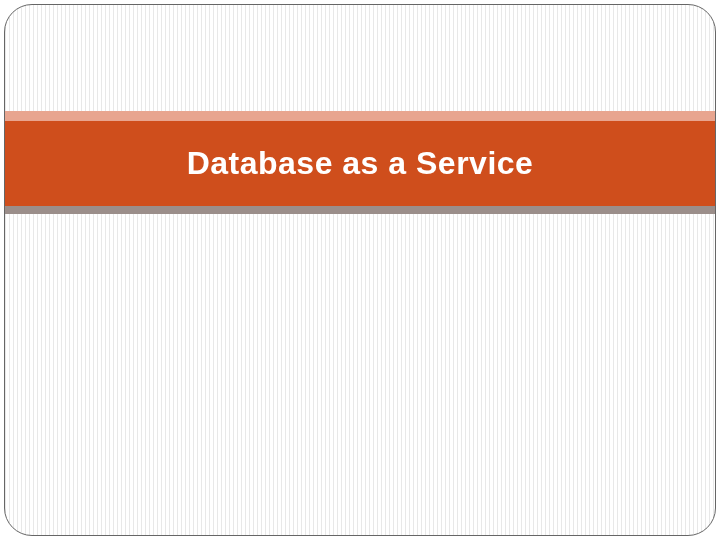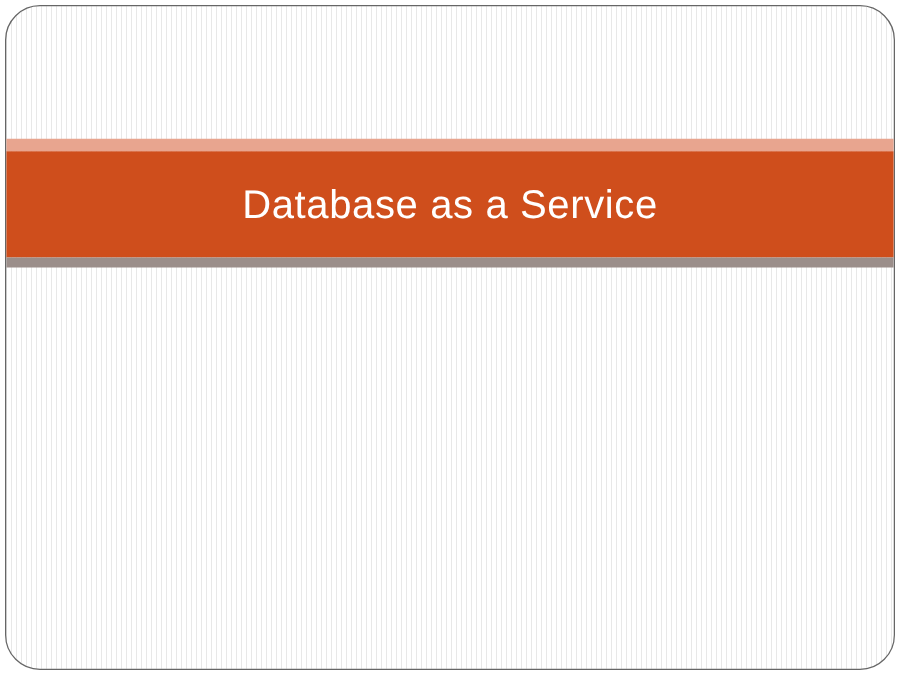--- a/index.html
+++ b/index.html
@@ -47,21 +47,21 @@
       right: 0;
       height: 85px;
       background: #cf4e1c;
       display: flex;
       align-items: center;
       justify-content: center;
     }
     .title-text {
       color: #ffffff;
       font-size: 32px;
-      font-weight: normal;
+      font-weight: bold;
       letter-spacing: 0.5px;
     }
     .bottom-accent {
       position: absolute;
       top: 201px;
       left: 0;
       right: 0;
       height: 8px;
       background: #9b8e8a;
     }

